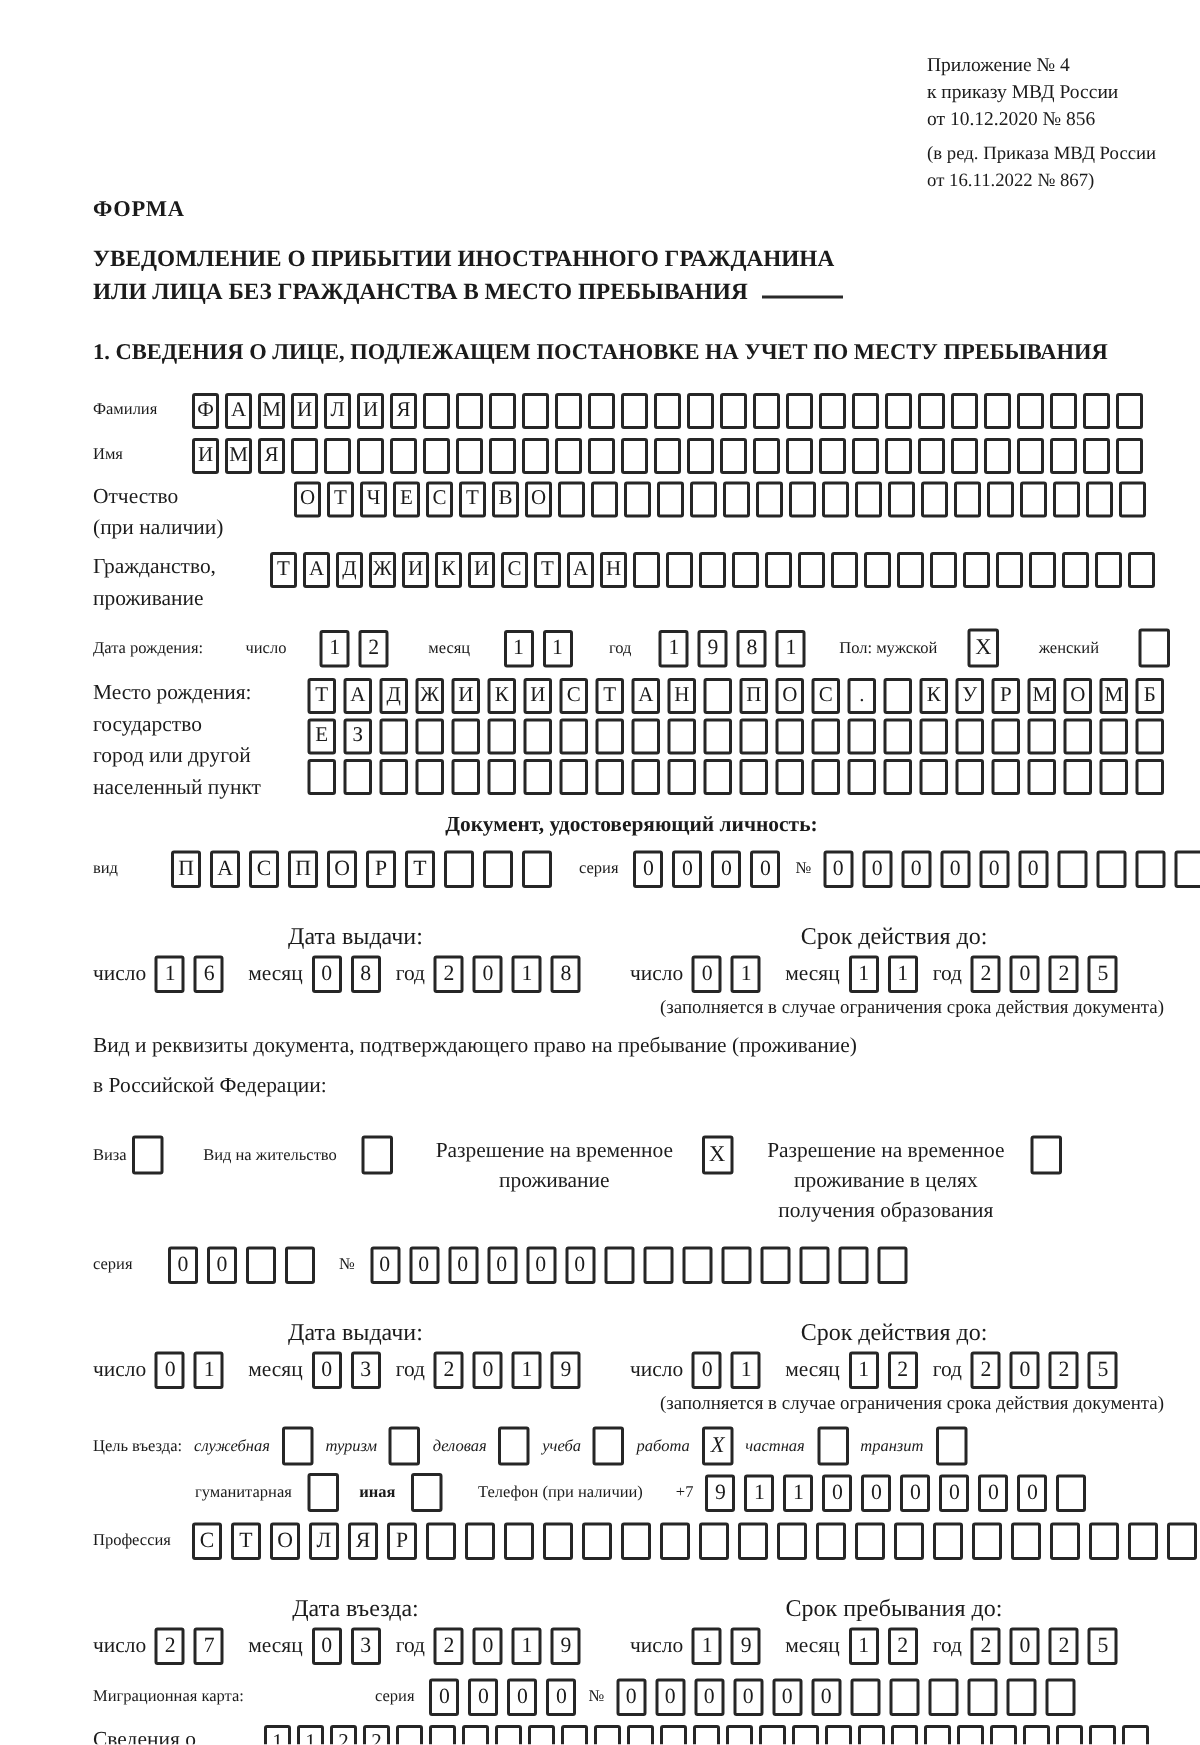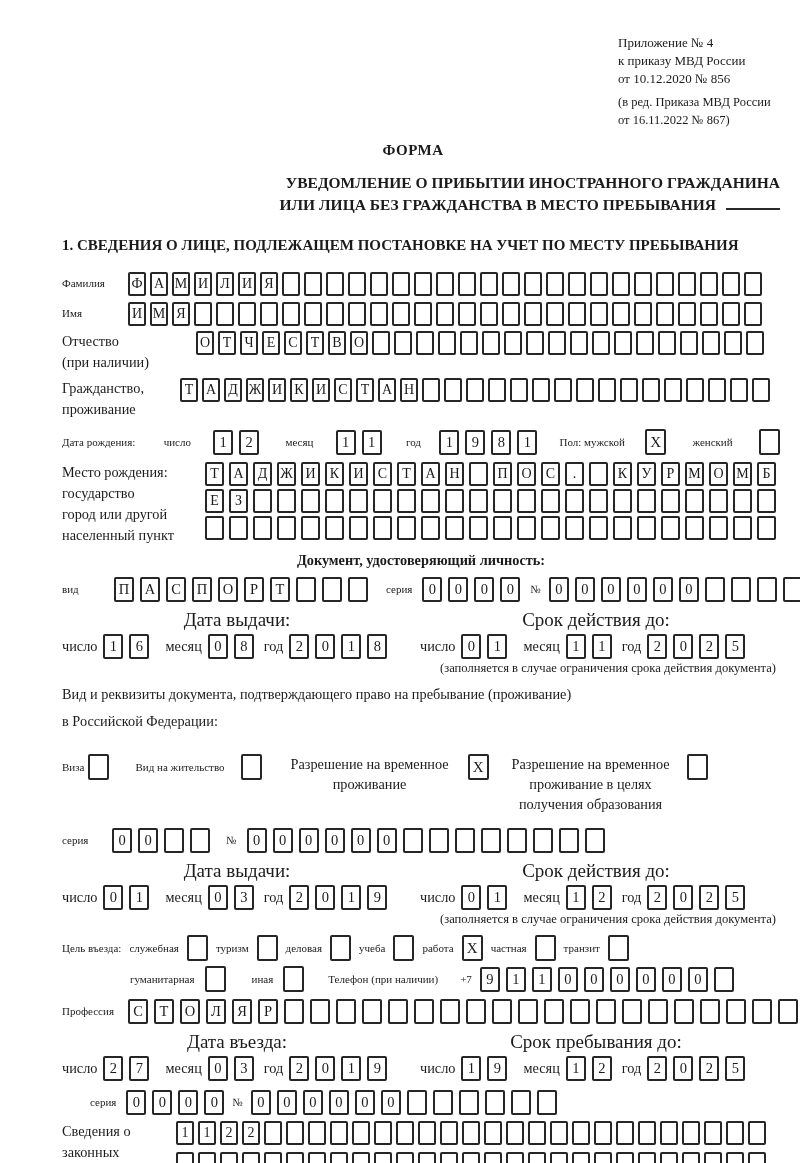--- a/index.html
+++ b/index.html
@@ -4,46 +4,46 @@
 <style>
   * { box-sizing: border-box; }
   html,body { margin:0; padding:0; background:#fff; }
   .page {
     width:800px; height:1163px; background:#fff; overflow:hidden;
     font-family:"Liberation Serif", serif; color:#1b1b1b;
     padding:34px 20px 0 62px; position:relative;
   }
   .top-note { margin-left:556px; font-size:13px; line-height:18px; }
   .top-note2 { margin-left:556px; font-size:12.5px; line-height:18px; margin-top:5px; }
-  .forma { text-align:center; padding-right:16px; font-weight:bold; font-size:15px; margin-top:13px; letter-spacing:.5px; }
-  .title { text-align:right; font-weight:bold; font-size:15.5px; line-height:22px; margin-top:13px; }
+  .forma { text-align:left; padding-right:16px; font-weight:bold; font-size:15px; margin-top:3px; letter-spacing:.5px; }
+  .title { text-align:left; font-weight:bold; font-size:15.5px; line-height:22px; margin-top:13px; }
   .blank { display:inline-block; width:54px; border-bottom:2px solid #2a2a2a; height:13px; margin-left:10px; }
   .sec { font-weight:bold; font-size:15px; margin-top:21px; margin-bottom:17px; }
 
   .row { display:flex; align-items:center; margin-bottom:5px; }
   .row.start { align-items:flex-start; }
   .lbl { font-size:11px; flex-shrink:0; line-height:25px; }
   .lbl2 { font-size:14.3px; flex-shrink:0; line-height:21px; }
   .cells { display:flex; flex-wrap:nowrap; align-items:center; }
   .cell {
     display:inline-block; width:18px; height:24px; border:2px solid #262626;
     border-radius:2px; margin-right:4px; text-align:center;
     font-size:14px; line-height:20px; flex-shrink:0; background:#fff;
   }
   .cells.wide .cell  { width:19px; margin-right:5px; }
   .cells.date .cell  { width:20px; height:25px; margin-right:6px; font-size:14.5px; line-height:21px; }
   .cells.box  .cell  { width:21px; height:26px; margin-right:0; font-size:15px; line-height:22px; }
   .mb3 { margin-bottom:3px; }
   .w66 { width:66px; } .w118 { width:118px; } .w134 { width:134px; } .w143 { width:143px; }
-  .ml8 { margin-left:8px; } .ml10 { margin-left:10px; } .ml14 { margin-left:26px; }
+  .ml8 { margin-left:8px;font-style:italic; } .ml10 { margin-left:10px; } .ml14 { margin-left:14px;font-weight:bold; }
 
   .center-bold { text-align:center; font-weight:bold; font-size:14.3px; margin:6px 0 8px 0; }
   .plain { font-size:14.3px; line-height:21px; }
 
-  .dheads { display:flex; font-size:19px; margin-top:7px; }
+  .dheads { display:flex; font-size:16px; margin-top:24px; }
   .dh-left { width:350px; text-align:center; }
   .dh-right { flex:1; text-align:center; }
   .daterow { display:flex; align-items:center; margin-top:3px; }
   .dgroup { display:flex; align-items:center; }
   .dgroup .dlbl { font-size:14.3px; margin-right:6px; }
   .dg-left { width:350px; }
   .dg-right { margin-left:8px; }
   .note { text-align:right; font-size:12.6px; padding-right:4px; margin-top:2px; margin-bottom:8px; }
 
   .cbtext { font-size:14.3px; line-height:20px; text-align:center; flex-shrink:0; }
@@ -643,20 +643,21 @@
       <span class="cells date">
           <span class="cell">2</span>
           <span class="cell">0</span>
           <span class="cell">2</span>
           <span class="cell">5</span>
         </span>
     </span>
   </div>
 
   <div class="row" style="margin-top:9px;">
+    <span class="lbl" style="width:160px;">Миграционная карта:</span>
     <span class="lbl" style="margin:0 10px 0 28px;">серия</span>
     <span class="cells date">
         <span class="cell">0</span>
         <span class="cell">0</span>
         <span class="cell">0</span>
         <span class="cell">0</span>
       </span>
     <span class="lbl" style="margin:0 8px 0 2px;">№</span>
     <span class="cells date">
         <span class="cell">0</span>

